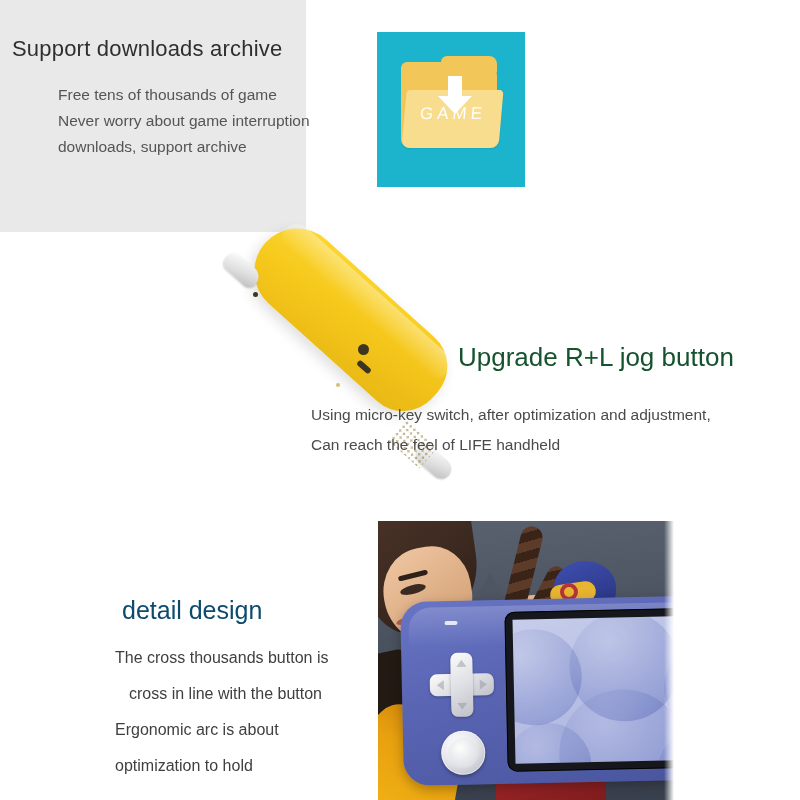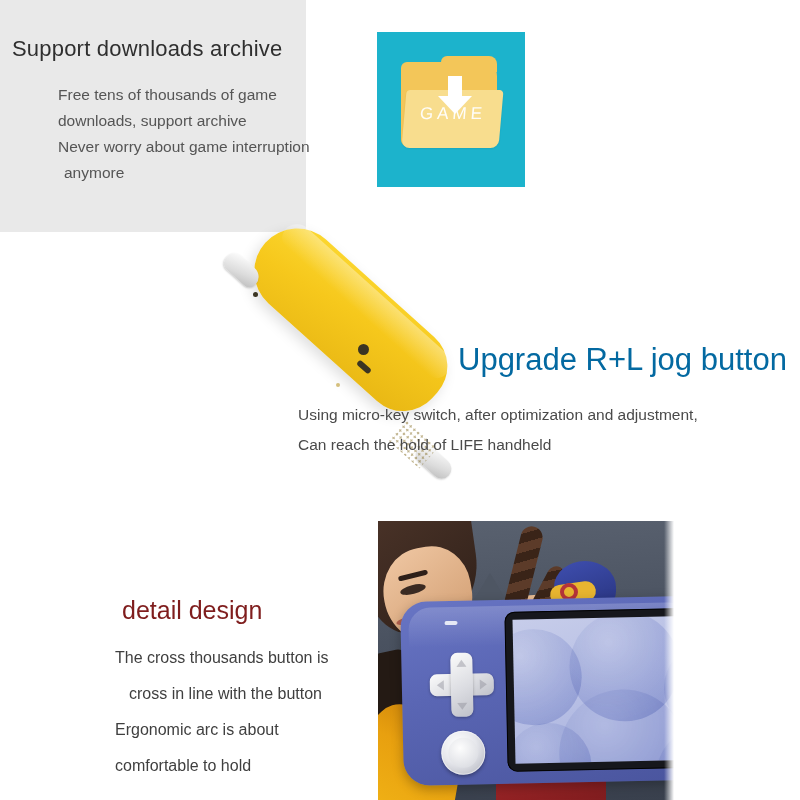--- a/index.html
+++ b/index.html
@@ -171,39 +171,39 @@
     left: 196px; top: 182px;
     width: 42px; height: 28px;
     transform: rotate(42deg);
     background-image: radial-gradient(rgba(120,92,10,.55) 32%, transparent 34%);
     background-size: 5px 5px;
     opacity: .85;
   }
   .s2-title {
     position: absolute;
     left: 458px; top: 342px;
-    font-size: 31px;
-    color: #0369a1;
+    font-size: 26px;
+    color: #14532d;
     white-space: nowrap;
   }
   .s2-body {
     position: absolute;
-    left: 298px; top: 400px;
+    left: 311px; top: 400px;
     font-size: 15.5px;
     line-height: 30px;
     color: #4a4a4a;
   }
   .s2-body div { white-space: nowrap; }
 
   
   .s3-title {
     position: absolute;
     left: 122px; top: 596px;
     font-size: 25px;
-    color: #7f1d1d;
+    color: #0c4a6e;
     white-space: nowrap;
   }
   .s3-body {
     position: absolute;
     left: 115px; top: 640px;
     font-size: 16px;
     line-height: 36px;
     color: #3f3f3f;
   }
   .s3-body div { white-space: nowrap; }
@@ -450,23 +450,22 @@
 </style>
 </head>
 <body>
 
 <div class="gray-panel"></div>
 
 <div class="s1-title">Support downloads archive</div>
 
 <div class="s1-body">
   <div>Free tens of thousands of game</div>
+  <div>Never worry about game interruption</div>
   <div>downloads, support archive</div>
-  <div>Never worry about game interruption</div>
-  <div class="ind"> anymore</div>
 </div>
 
 <div class="game-icon">
   <div class="folder">
     <div class="folder-back"></div>
     <div class="dl-arrow">
       <div class="stem"></div>
       <div class="head"></div>
     </div>
     <div class="folder-front">
@@ -483,30 +482,30 @@
   <div class="port jack"></div>
   <div class="usbc"></div>
   <div class="led"></div>
   <div class="grille"></div>
 </div>
 
 <div class="s2-title">Upgrade R+L jog button</div>
 
 <div class="s2-body">
   <div>Using micro-key switch, after optimization and adjustment,</div>
-  <div>Can reach the hold of LIFE handheld</div>
+  <div>Can reach the feel of LIFE handheld</div>
 </div>
 
 <div class="s3-title">detail design</div>
 
 <div class="s3-body">
   <div>The cross thousands button is</div>
   <div class="ind">cross in line with the button</div>
   <div>Ergonomic arc is about</div>
-  <div>comfortable to hold</div>
+  <div>optimization to hold</div>
 </div>
 
 <div class="photo">
 
   <div class="art-sky"></div>
   <div class="art-mtn"></div>
   <div class="art-hair"></div>
   <div class="art-shoulder"></div>
   <div class="art-face"></div>
   <div class="art-brow"></div>

